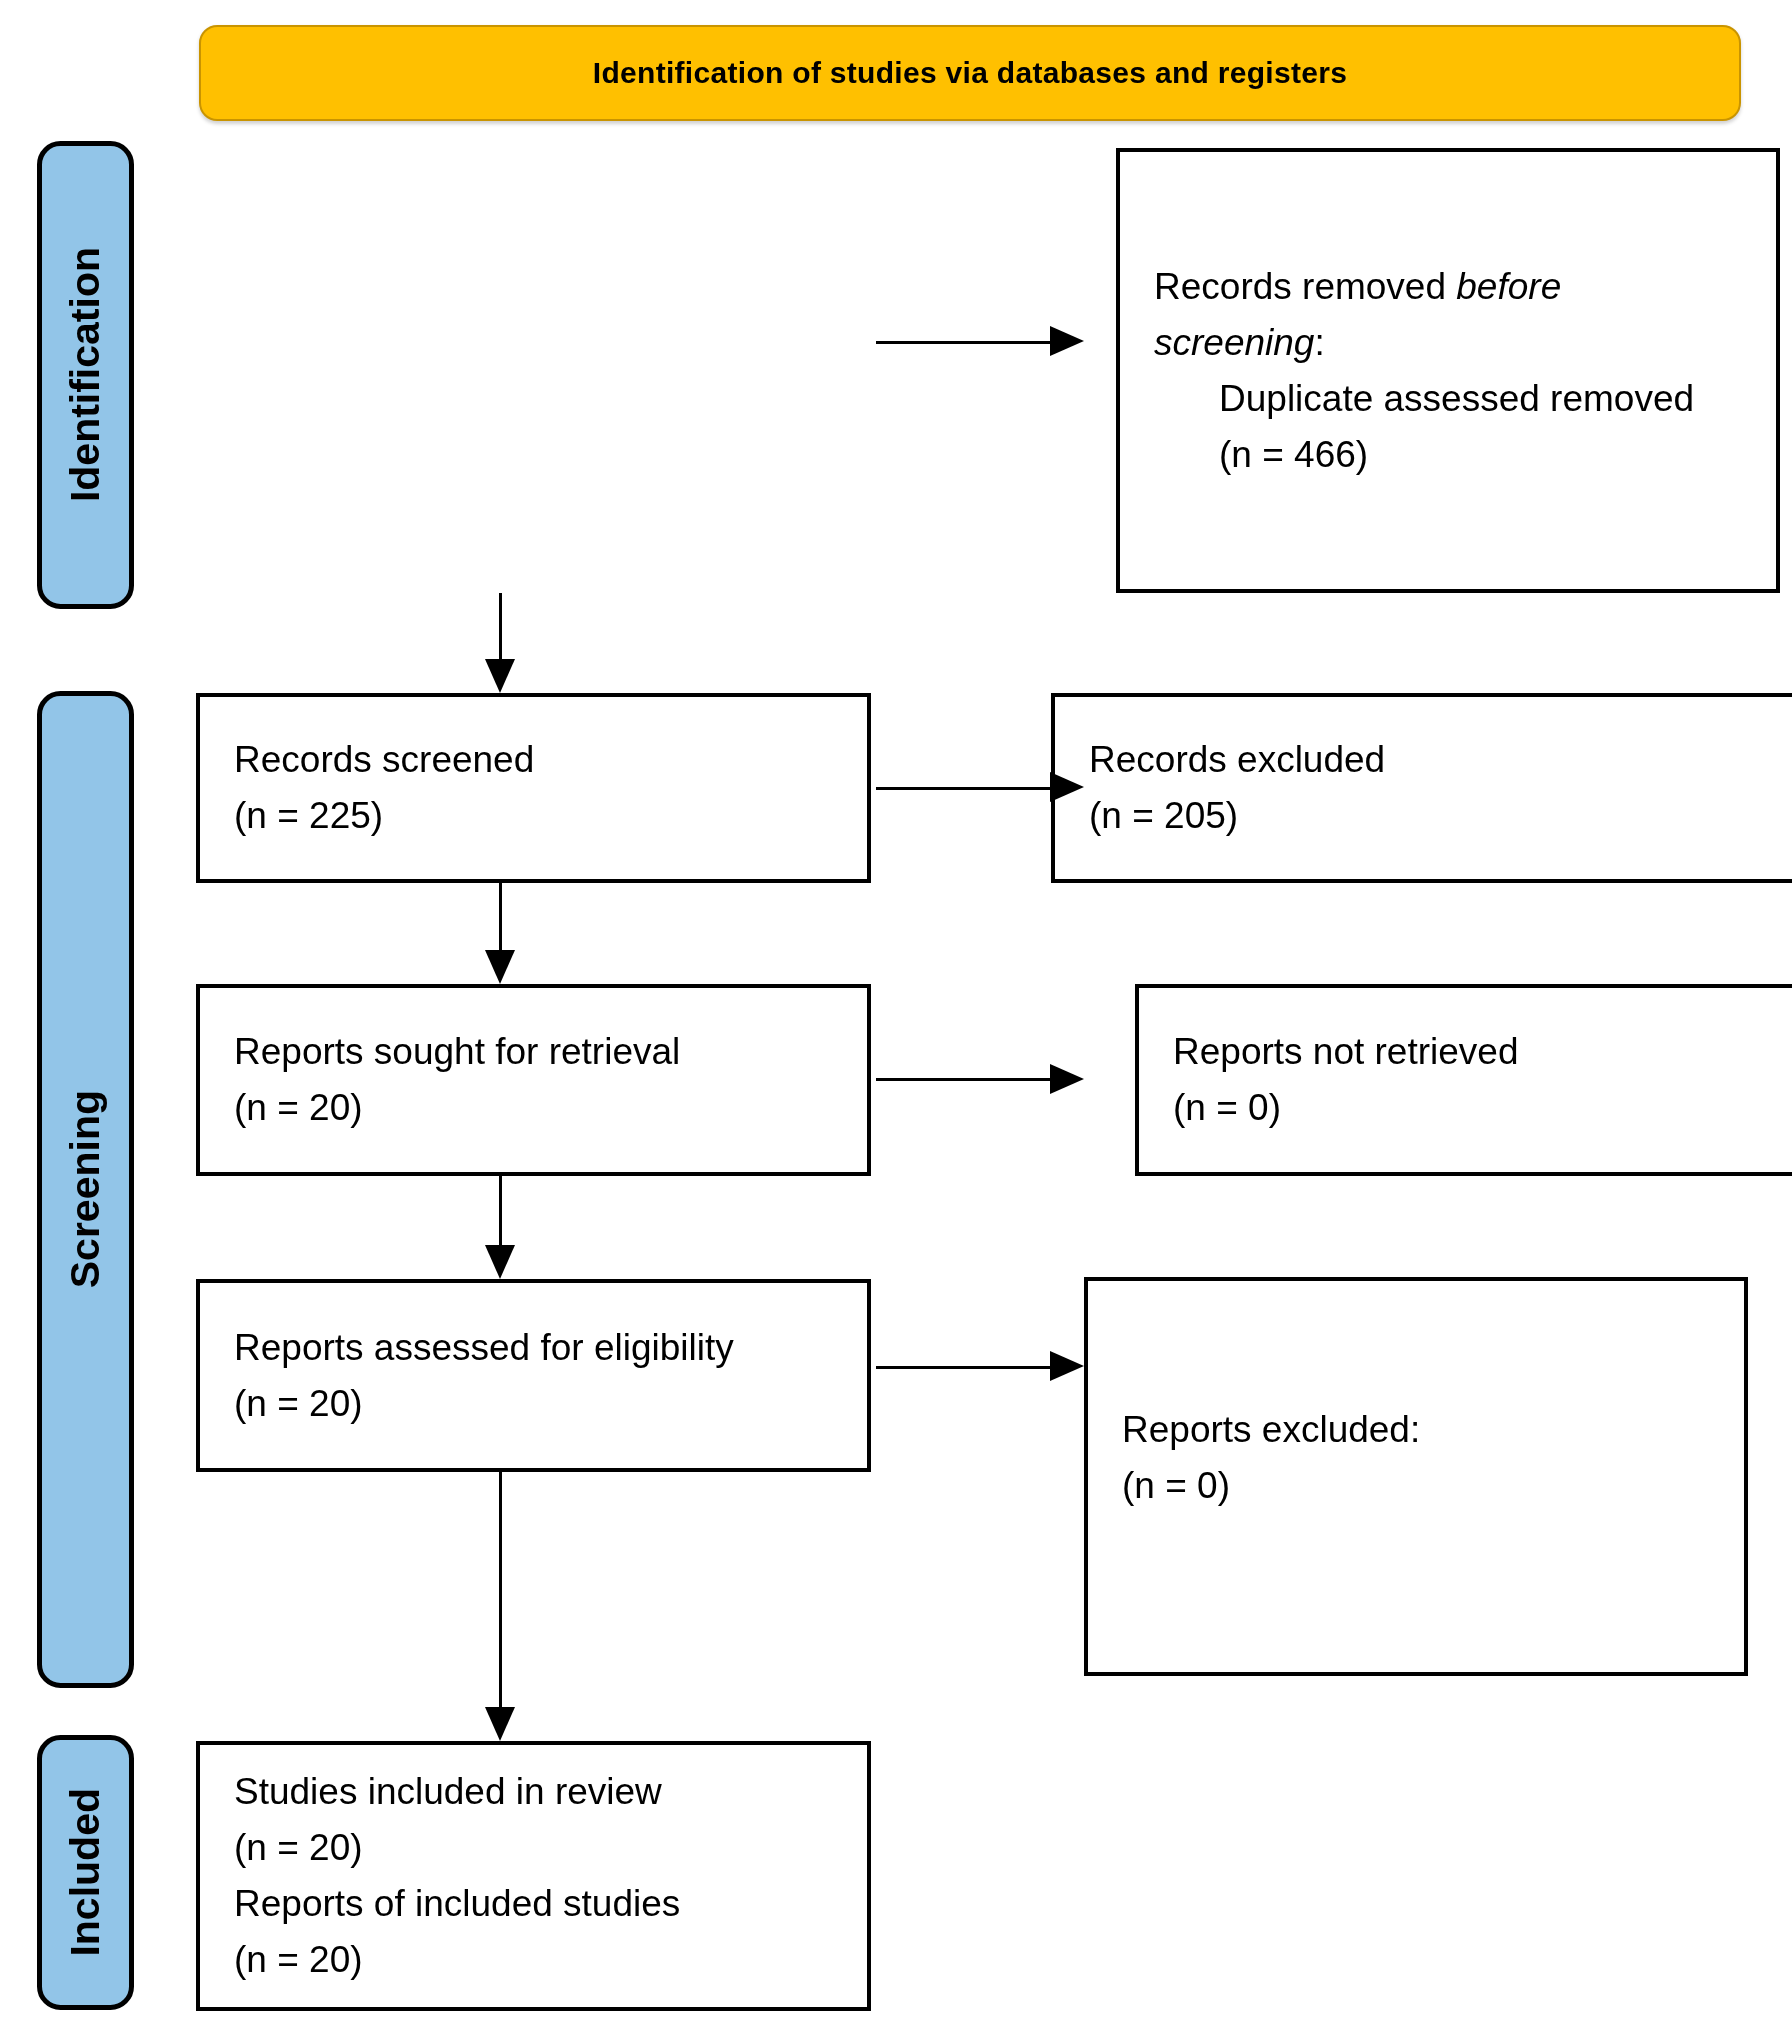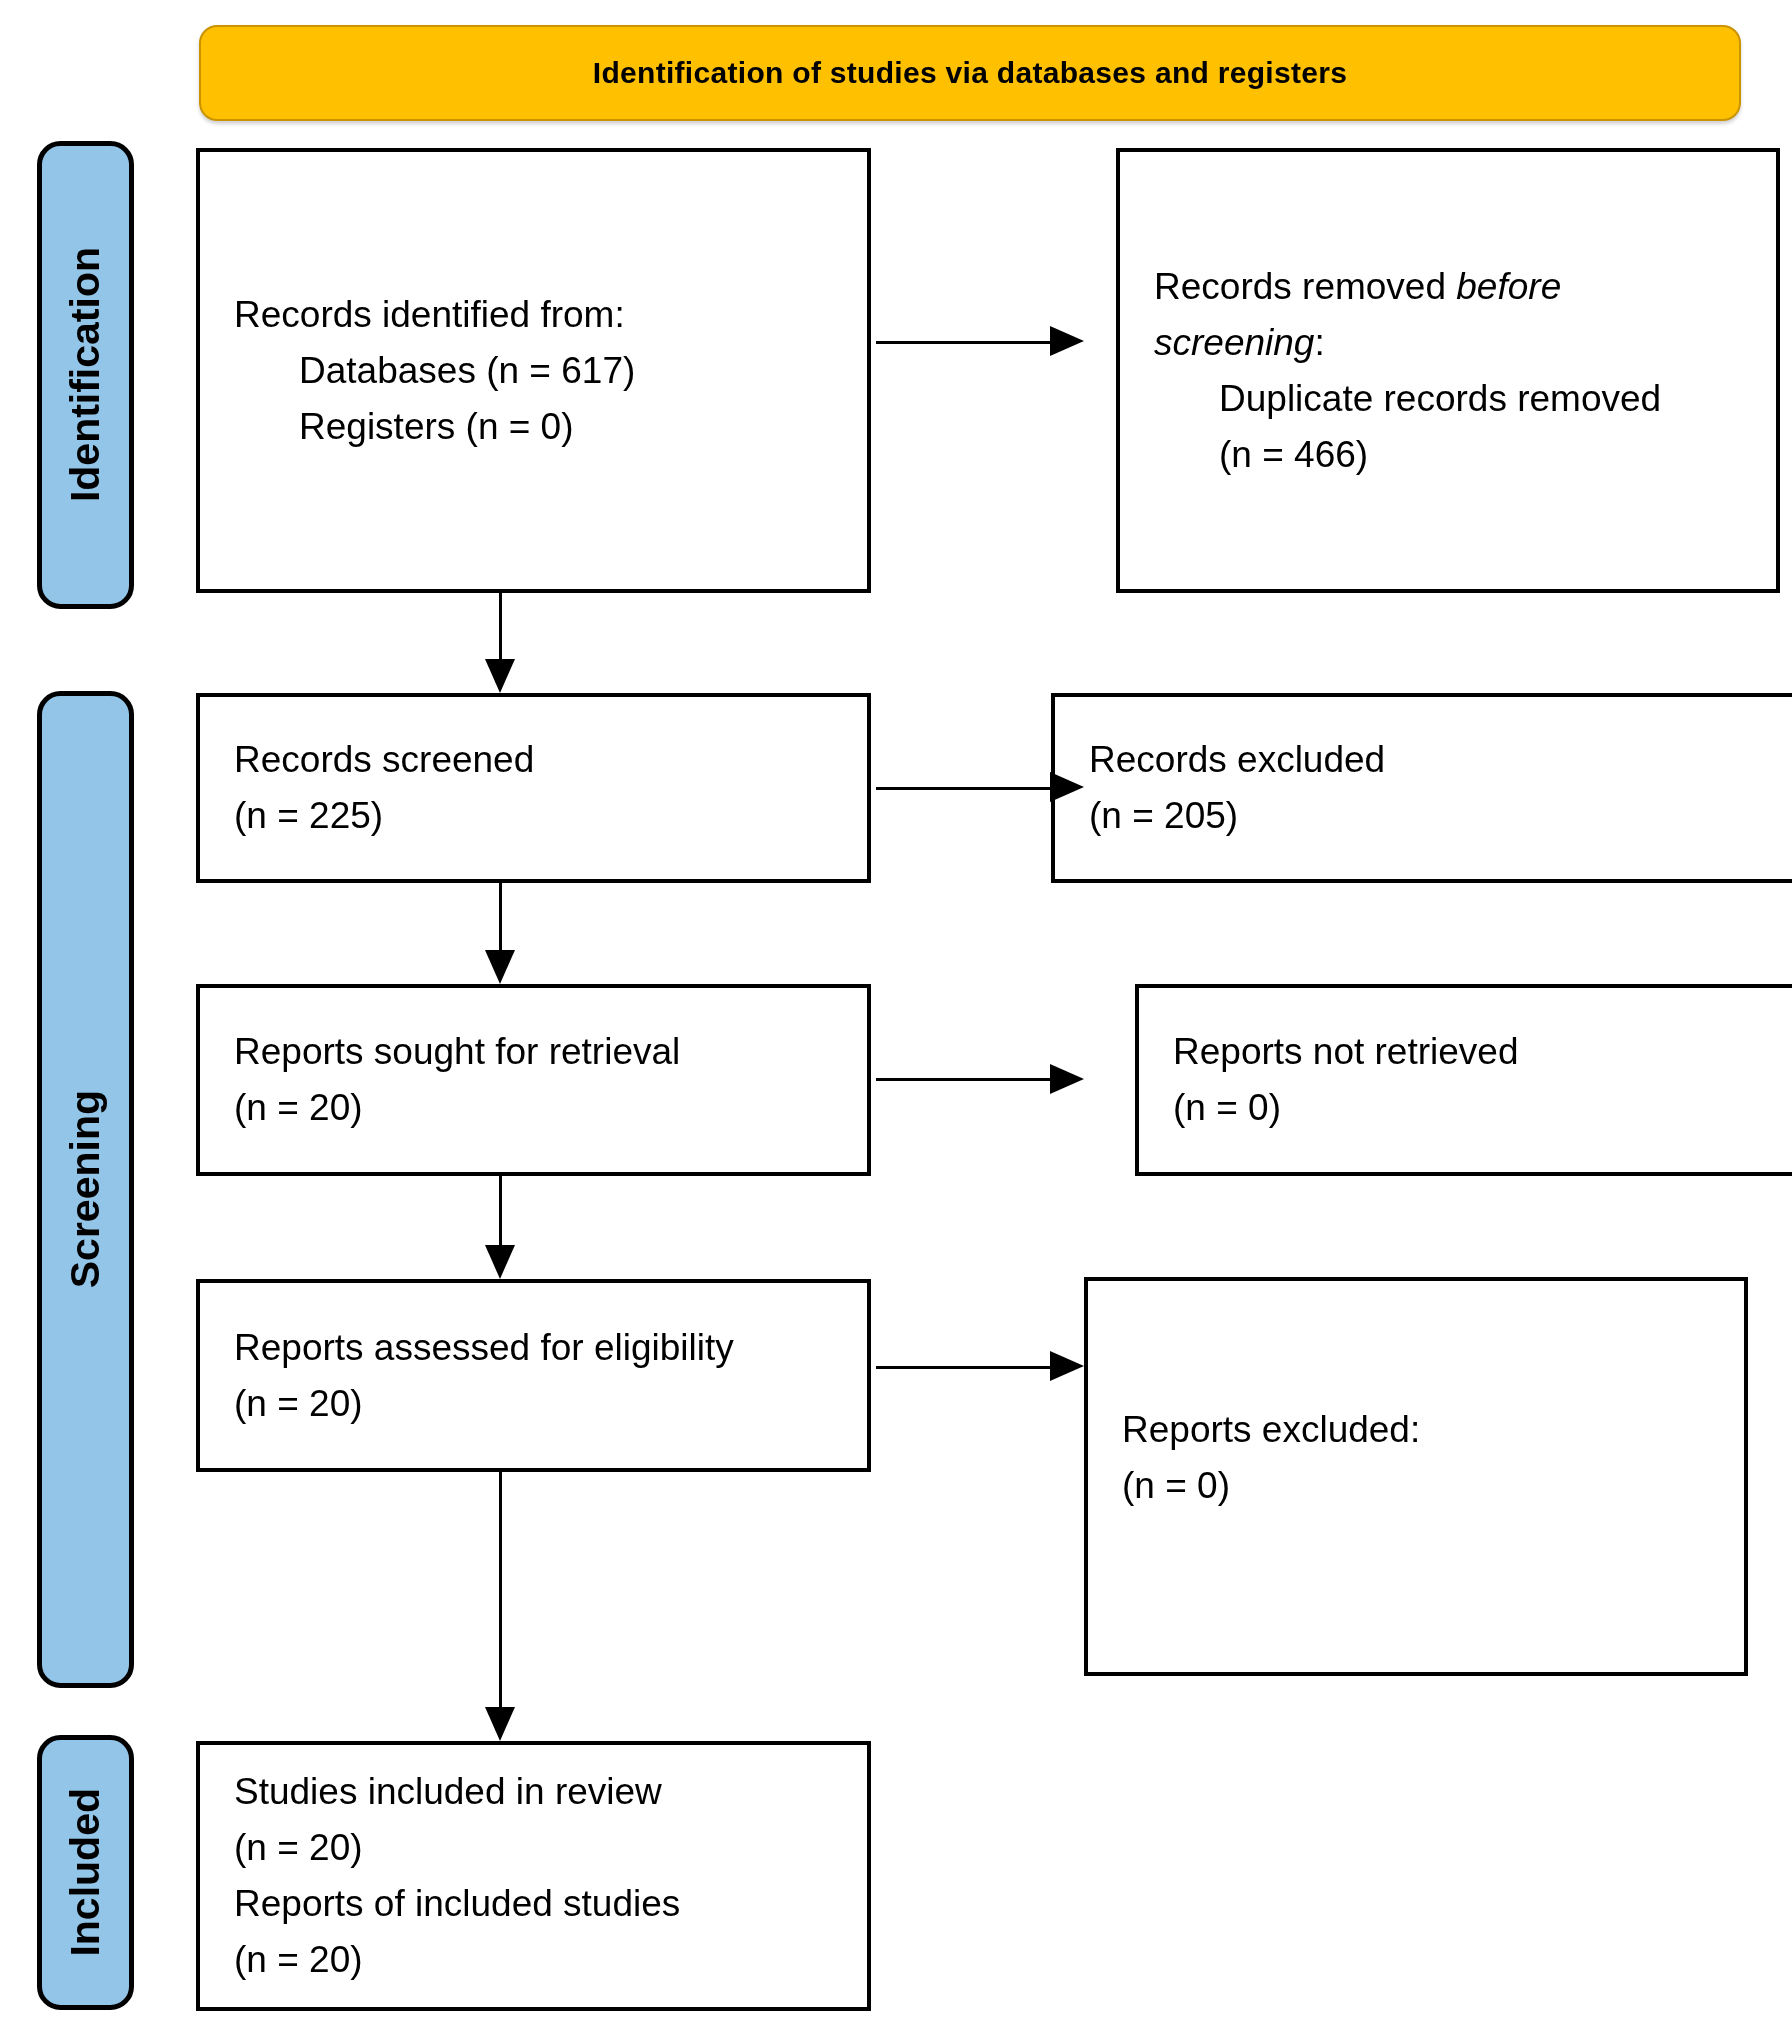--- a/index.html
+++ b/index.html
@@ -100,32 +100,25 @@
     <span class="stage-label">Identification</span>
   </div>
   <div class="stage chip-screening">
     <span class="stage-label">Screening</span>
   </div>
   <div class="stage chip-included">
     <span class="stage-label">Included</span>
   </div>
 
   
-  <div class="box" id="box-records-identified">
-    <div>
-        <div class="line"><span>Records identified from:</span></div>
-        <div class="line indent"><span>Databases (n = 617)</span></div>
-        <div class="line indent"><span>Registers (n = 0)</span></div>
-      </div>
-  </div>
   <div class="box" id="box-records-removed">
     <div>
         <div class="line"><span>Records removed </span><span style="font-style: italic;">before</span></div>
         <div class="line"><span style="font-style: italic;">screening</span><span>:</span></div>
-        <div class="line indent"><span>Duplicate records removed</span></div>
+        <div class="line indent"><span>Duplicate assessed removed</span></div>
         <div class="line indent"><span>(n = 466)</span></div>
       </div>
   </div>
   <div class="box" id="box-records-screened">
     <div>
         <div class="line"><span>Records screened</span></div>
         <div class="line"><span>(n = 225)</span></div>
       </div>
   </div>
   <div class="box" id="box-records-excluded">

